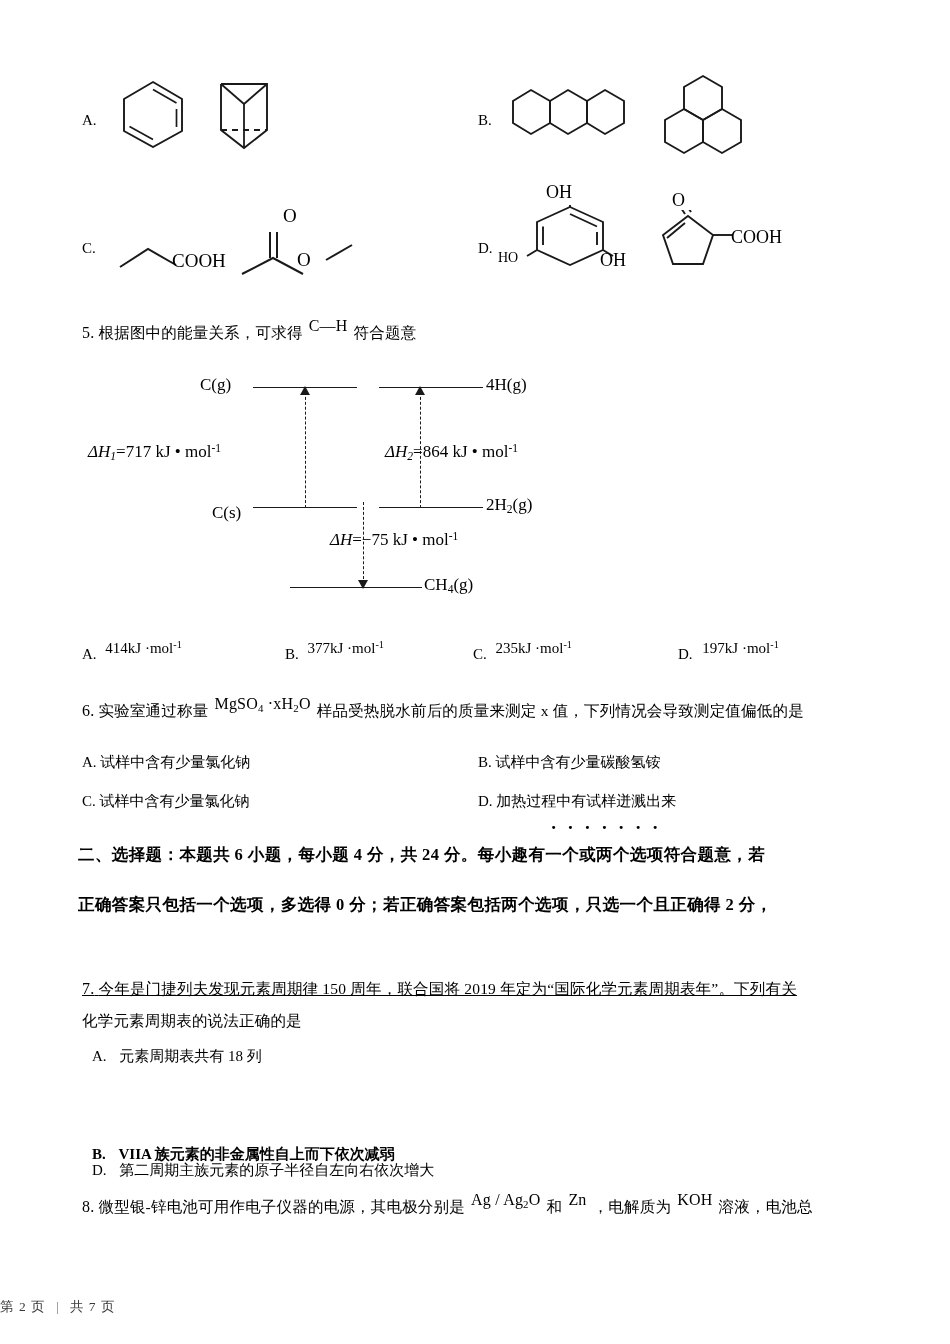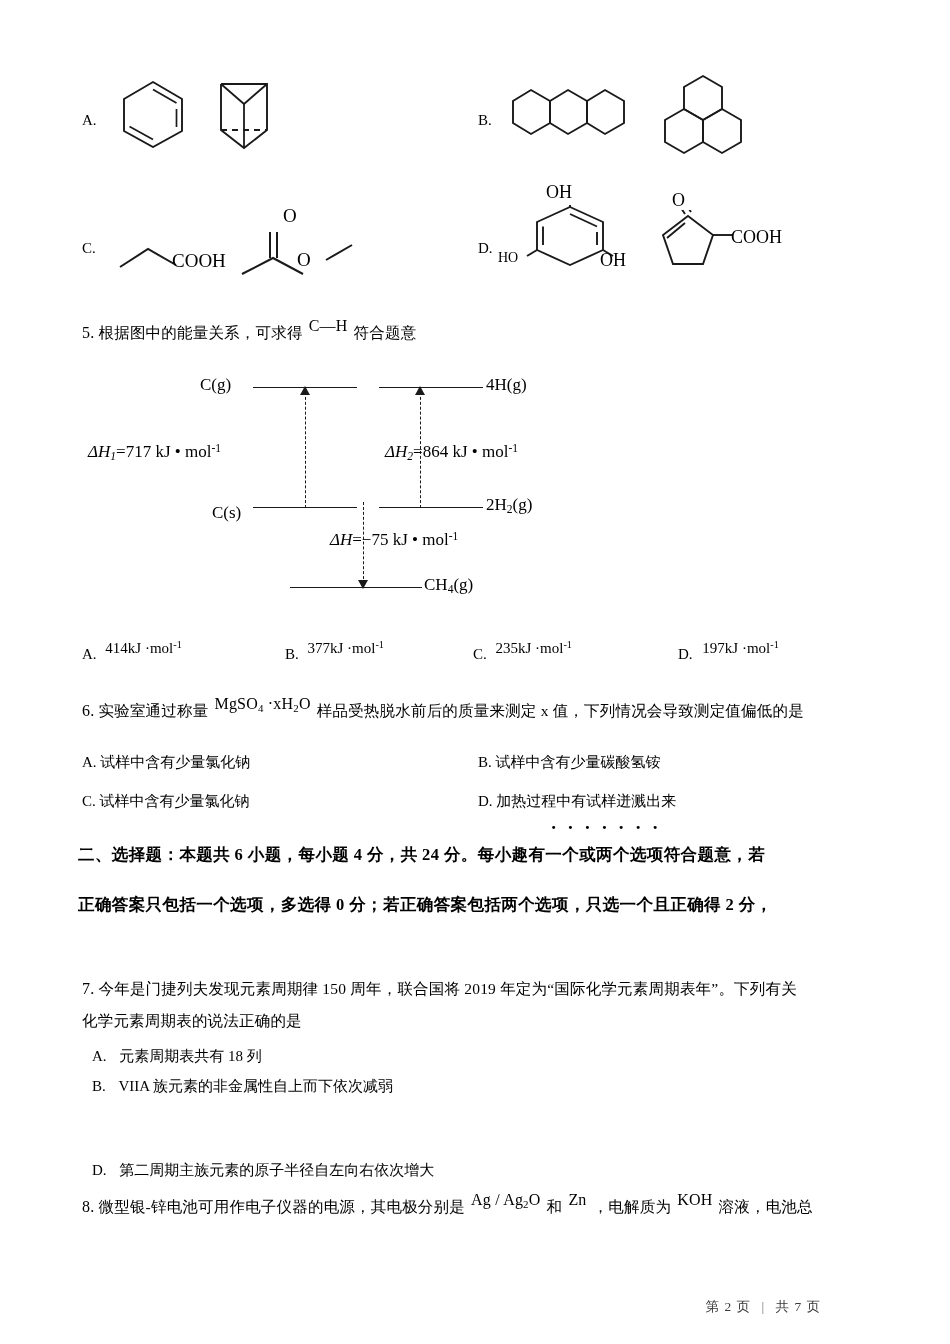--- a/index.html
+++ b/index.html
@@ -115,21 +115,21 @@
     white-space: nowrap;
   }
   .dlabel .it { font-style: italic; }
 
   
   .footer {
     position: absolute;
     left: 0;
     top: 1298px;
     width: 821px;
-    text-align: right;
+    text-align: left;
     font-size: 13.5px;
     color: #3a3a3a;
     letter-spacing: 1px;
   }
   .footer .pipe { margin: 0 6px; color: #7a7a7a; }
 
   
   .mtext {
     position: absolute;
     font-size: 19px;
@@ -297,30 +297,30 @@
   </div>
   <div class="opt-text" style="left:478px; top:791px;">
     <span>D.</span> <span>加热过程中有试样迸溅出来</span>
   </div>
 
   <div class="sec-head" style="left:78px; top:835px;">
     <span>二、选择题：本题共 6 小题，每小题 4 分，共 24 分。每小趣有</span><span id="emph-target"><span class="emph-dot">一</span><span class="emph-dot">个</span><span class="emph-dot">或</span><span class="emph-dot">两</span><span class="emph-dot">个</span><span class="emph-dot">选</span><span class="emph-dot">项</span></span><span>符合题意，若</span>
   </div>
   <div class="sec-head" style="left:78px; top:885px;">正确答案只包括一个选项，多选得 0 分；若正确答案包括两个选项，只选一个且正确得 2 分，</div>
 
-  <div class="qline" style="left:82px; top:978px;">
+  <div class="qline" style="left:82px; top:978px;text-decoration:underline;">
     <span class="qnum">7.</span>
     <span>今年是门捷列夫发现元素周期律 150 周年，联合国将 2019 年定为“国际化学元素周期表年”。下列有关</span>
   </div>
   <div class="qline" style="left:82px; top:1010px;">化学元素周期表的说法正确的是</div>
 
   <div class="opt-text" style="left:92px; top:1046px;">
     <span>A.</span> <span style="margin-left:9px;">元素周期表共有 18 列</span>
   </div>
-  <div class="opt-text" style="left:92px; top:1076px;">
+  <div class="opt-text" style="left:92px; top:1144px;font-weight:bold;">
     <span>B.</span> <span style="margin-left:9px;">VIIA 族元素的非金属性自上而下依次减弱</span>
   </div>
   <div class="opt-text" style="left:92px; top:1160px;">
     <span>D.</span> <span style="margin-left:9px;">第二周期主族元素的原子半径自左向右依次增大</span>
   </div>
 
   <div class="qline" style="left:82px; top:1196px;">
     <span class="qnum">8.</span>
     <span>微型银-锌电池可用作电子仪器的电源，其电极分别是</span>
     <span class="inline-formula"><span>Ag / Ag</span><span class="sub">2</span><span>O</span></span>

